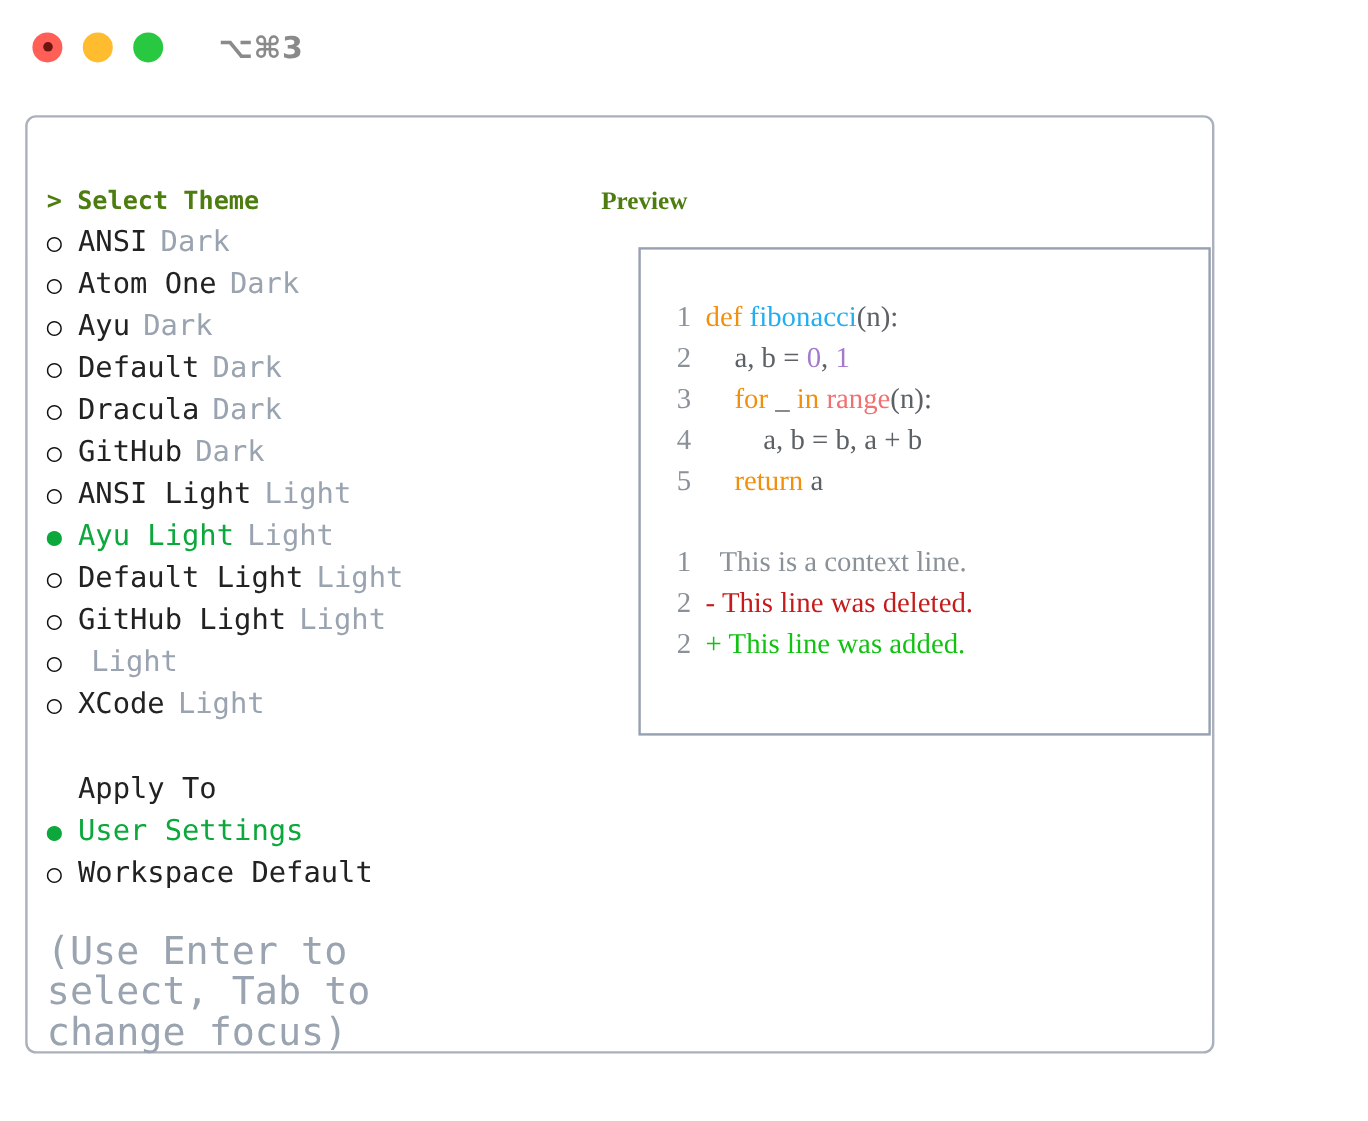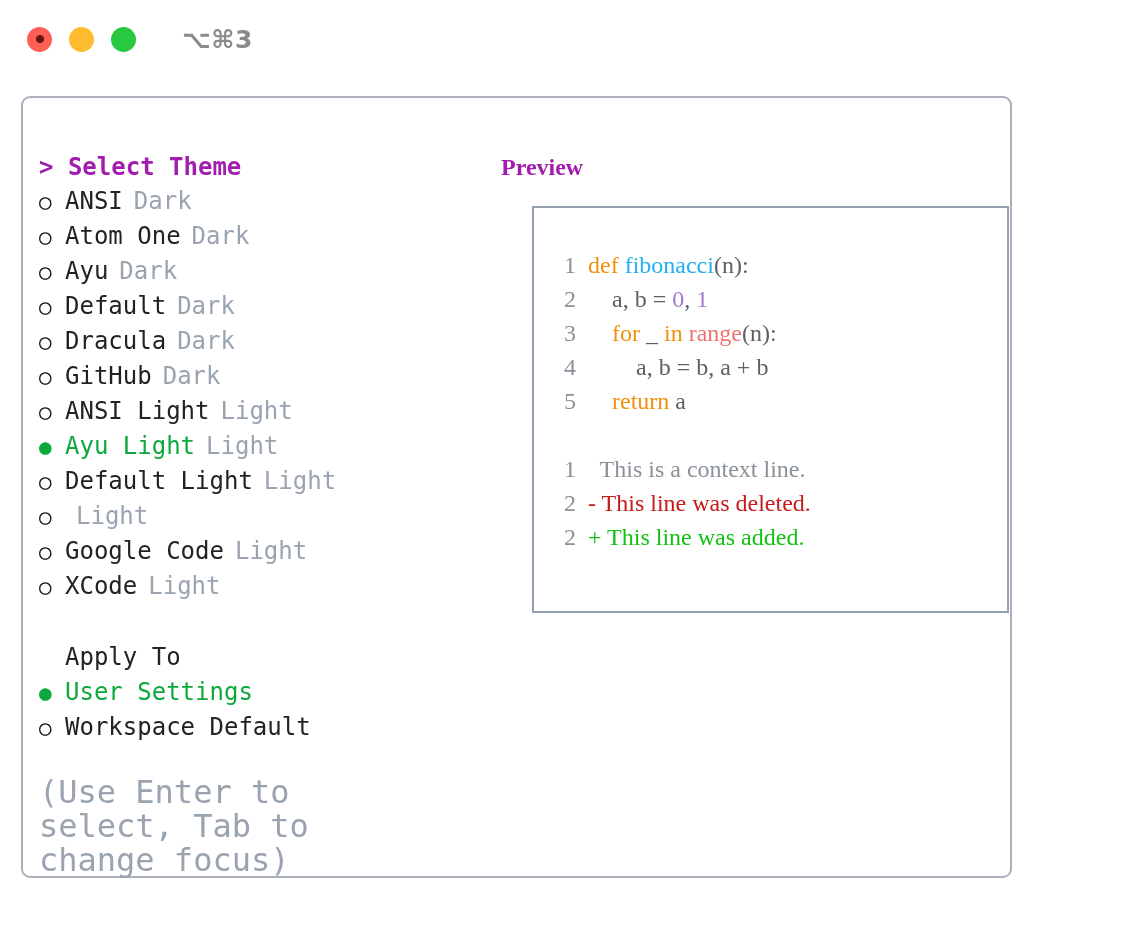--- a/index.html
+++ b/index.html
@@ -80,23 +80,23 @@
   }
   .col-right {
     position: absolute;
     left: 478px;
     top: 52px;
     width: 495px;
     font-family: Liberation Serif, serif;
   }
 
   .heading {
-    font-size: 24px;
+    font-size: 21px;
     font-weight: bold;
-    color: #a21caf;
+    color: #4d7c0f;
     line-height: 34px;
     white-space: pre;
   }
 
   
   .opt {
     display: flex;
     align-items: baseline;
     font-size: 24px;
     line-height: 34px;
@@ -190,22 +190,22 @@
       <div id="theme-list">
           <div class="opt"><span class="marker">○</span><span class="opt-label">ANSI</span><span class="opt-cat">Dark</span></div>
           <div class="opt"><span class="marker">○</span><span class="opt-label">Atom One</span><span class="opt-cat">Dark</span></div>
           <div class="opt"><span class="marker">○</span><span class="opt-label">Ayu</span><span class="opt-cat">Dark</span></div>
           <div class="opt"><span class="marker">○</span><span class="opt-label">Default</span><span class="opt-cat">Dark</span></div>
           <div class="opt"><span class="marker">○</span><span class="opt-label">Dracula</span><span class="opt-cat">Dark</span></div>
           <div class="opt"><span class="marker">○</span><span class="opt-label">GitHub</span><span class="opt-cat">Dark</span></div>
           <div class="opt"><span class="marker">○</span><span class="opt-label">ANSI Light</span><span class="opt-cat">Light</span></div>
           <div class="opt selected"><span class="marker sel">●</span><span class="opt-label">Ayu Light</span><span class="opt-cat">Light</span></div>
           <div class="opt"><span class="marker">○</span><span class="opt-label">Default Light</span><span class="opt-cat">Light</span></div>
+          <div class="opt"><span class="marker">○</span><span class="opt-label">GitHub Light</span><span class="opt-cat">Light</span></div>
           <div class="opt"><span class="marker">○</span><span class="opt-cat">Light</span></div>
-          <div class="opt"><span class="marker">○</span><span class="opt-label">Google Code</span><span class="opt-cat">Light</span></div>
           <div class="opt"><span class="marker">○</span><span class="opt-label">XCode</span><span class="opt-cat">Light</span></div>
         </div>
 
       <div class="spacer-lg"></div>
 
       <div class="opt">
         <span class="marker"> </span>
         <span class="opt-label">Apply To</span>
       </div>
 

